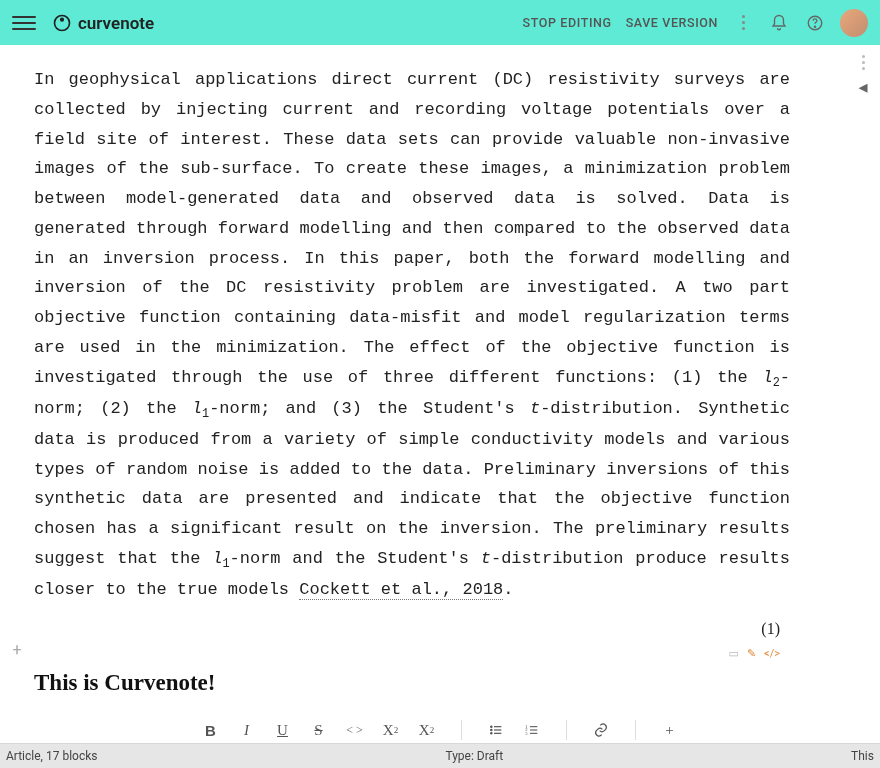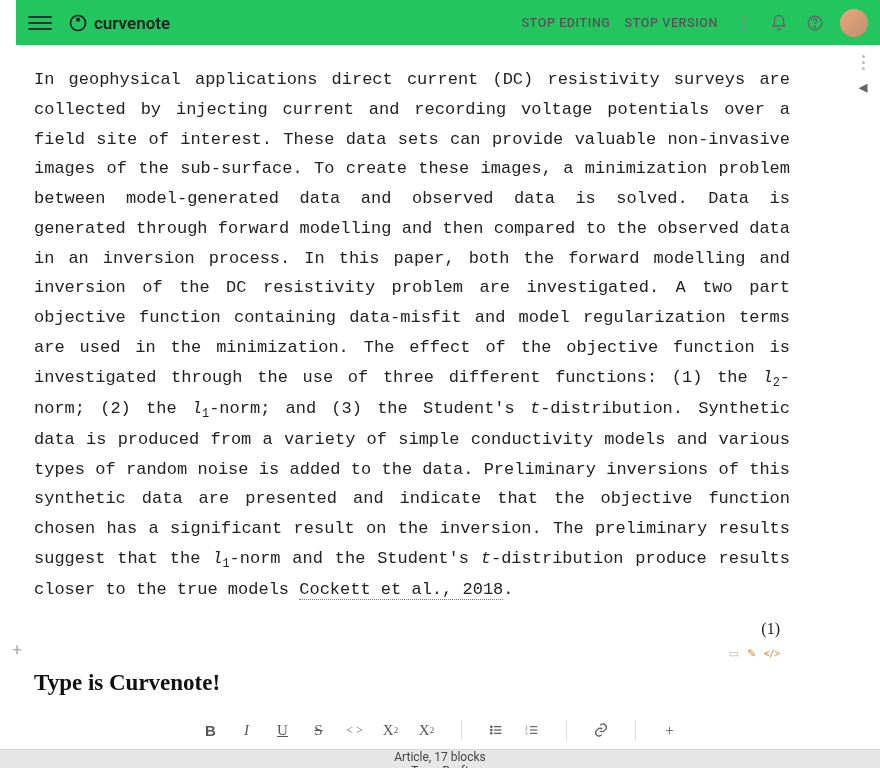--- a/index.html
+++ b/index.html
@@ -9,22 +9,21 @@
       height: 768px;
       overflow: hidden;
       position: relative;
       background: #fff;
     }
     .header {
       height: 45px;
       display: flex;
       align-items: center;
       padding: 16px 12px;
-      background: #22c55e;
-      margin-left: 16px;
+      background: #5eead4;
     }
     .menu-icon {
       width: 24px; height: 24px; display: flex; flex-direction: column; justify-content: center; gap: 4px;
       cursor: pointer; margin-right: 16px;
     }
     .menu-icon div { height: 2px; background: #333; border-radius: 1px; }
     .logo { display: flex; align-items: center; gap: 6px; font-weight: 600; font-size: 17px; color: #222; }
     .logo-swirl { width: 20px; height: 20px; }
     .header-spacer { flex: 1; }
     .header-actions { display: flex; align-items: center; gap: 14px; }
@@ -122,27 +121,26 @@
       width: 28px; height: 28px; display:flex; align-items:center; justify-content:center;
       font-family: Georgia, serif; font-size: 15px; color: #555; cursor:pointer;
       border-radius:4px;
     }
     .tb-btn.bold { font-weight:700; font-family: -apple-system, sans-serif; }
     .tb-btn.italic { font-style: italic; }
     .tb-btn.strike { text-decoration: line-through; }
     .tb-btn svg { width: 16px; height: 16px; }
 
     .status-bar {
-      position: absolute; left: 0; right: 0; bottom: 0; height: 19px;
+      position: absolute; left: 0; right: 0; bottom: 0; height: 25px;
       display: flex; align-items:center; justify-content:space-between;
       padding: 0 6px;
       background: #e6e6e6;
       font-size: 12px; color: #444;
       border-top: 1px solid #d8d8d8;
-      flex-direction: column;
     }
     sub { font-size: 0.7em; }
     .math-it { font-style: italic; }
   </style>
 </head>
 <body>
 
 <div class="header">
   <div class="menu-icon">
     <div></div>
@@ -152,21 +150,21 @@
   <div class="logo">
     <svg class="logo-swirl" viewBox="0 0 24 24">
         <circle cx="12" cy="12" r="9" fill="none" stroke="#222" stroke-width="2"></circle>
         <circle cx="12" cy="8" r="2.5" fill="#222"></circle>
       </svg>
     <span>curvenote</span>
   </div>
   <div class="header-spacer"></div>
   <div class="header-actions">
     <span class="header-btn-text">STOP EDITING</span>
-    <span class="header-btn-text">STOP VERSION</span>
+    <span class="header-btn-text">SAVE VERSION</span>
     <div class="header-icon-btn dots-vert">
         <span></span>
         <span></span>
         <span></span>
       </div>
     <div class="header-icon-btn">
       <svg viewBox="0 0 24 24" width="18" height="18" fill="none" stroke="#666" stroke-width="1.8">
           <path d="M6 8a6 6 0 0 1 12 0v5l2 3H4l2-3V8z"></path>
           <path d="M10 19a2 2 0 0 0 4 0"></path>
         </svg>
@@ -190,21 +188,21 @@
     <div class="article">
       <p class="paragraph" id="para">In geophysical applications direct current (DC) resistivity surveys are collected by injecting current and recording voltage potentials over a field site of interest. These data sets can provide valuable non-invasive images of the sub-surface. To create these images, a minimization problem between model-generated data and observed data is solved. Data is generated through forward modelling and then compared to the observed data in an inversion process. In this paper, both the forward modelling and inversion of the DC resistivity problem are investigated. A two part objective function containing data-misfit and model regularization terms are used in the minimization. The effect of the objective function is investigated through the use of three different functions: (1) the <span class="math-it">l</span><sub>2</sub>-norm; (2) the <span class="math-it">l</span><sub>1</sub>-norm; and (3) the Student's <span class="math-it">t</span>-distribution. Synthetic data is produced from a variety of simple conductivity models and various types of random noise is added to the data. Preliminary inversions of this synthetic data are presented and indicate that the objective function chosen has a significant result on the inversion. The preliminary results suggest that the <span class="math-it">l</span><sub>1</sub>-norm and the Student's <span class="math-it">t</span>-distribution produce results closer to the true models <span class="citation">Cockett et al., 2018</span>.</p>
       <div class="equation-row">
         <div class="eq-number">(1)</div>
       </div>
       <div class="eq-toolbar">
         <span>▭</span>
         <span class="em">✎</span>
         <span class="em">&lt;/&gt;</span>
       </div>
-      <h2 class="heading">Type is Curvenote!</h2>
+      <h2 class="heading">This is Curvenote!</h2>
     </div>
   </div>
   <div class="right-rail">
     <div class="dots-vert">
         <span></span>
         <span></span>
         <span></span>
       </div>
     <div class="chev">◂</div>
   </div>
@@ -260,14 +258,14 @@
   </div>
   <div class="tb-sep"></div>
   <div class="tb-group">
     <div class="tb-btn">+</div>
   </div>
 </div>
 
 <div class="status-bar">
   <span>Article, 17 blocks</span>
   <span>Type: Draft</span>
-  <span>Type</span>
+  <span>This</span>
 </div>
 
 </body></html>

